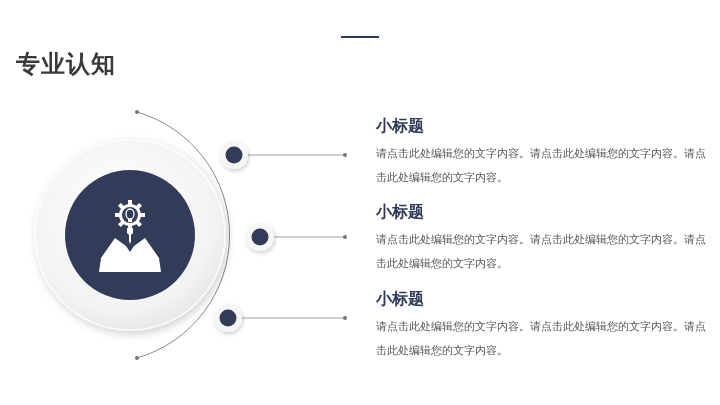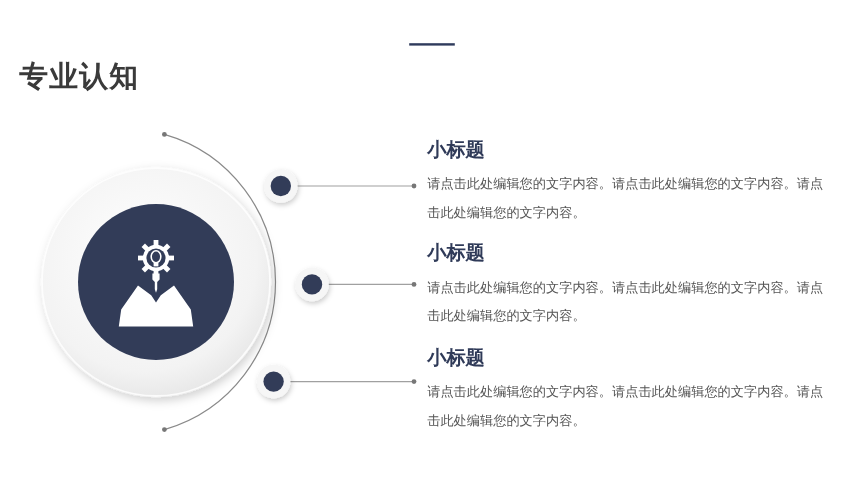--- a/index.html
+++ b/index.html
@@ -1,21 +1,21 @@
 <!DOCTYPE html>
 <html><head>
 <meta charset="utf-8">
 <style>
   html, body { margin:0; padding:0; }
   body { width:720px; height:405px; background:#ffffff; position:relative; overflow:hidden;
          font-family: "DejaVu Sans", "Liberation Sans", sans-serif; }
   .title-bar { position:absolute; left:341px; top:36px; width:38px; height:2px; background:#2f3b5c; }
   .title { position:absolute; left:16px; width:720px; top:48px; text-align:left; font-size:24px; font-weight:bold; color:#3a3a3a; letter-spacing:1px; }
   svg.diagram { position:absolute; left:0; top:0; }
-  .item { position:absolute; left:356px; width:330px;font-family:Liberation Serif, serif; }
+  .item { position:absolute; left:376px; width:330px; }
   .item .h { font-size:16px; font-weight:bold; color:#2f3a58; height:22px; line-height:22px; }
   .item .p { font-size:11px; color:#555; line-height:24px; margin-top:5px; }
 </style>
 </head>
 <body>
 
 <div class="title-bar"></div>
 <div class="title">专业认知</div>
 
 <svg class="diagram" width="720" height="405" viewBox="0 0 720 405">

